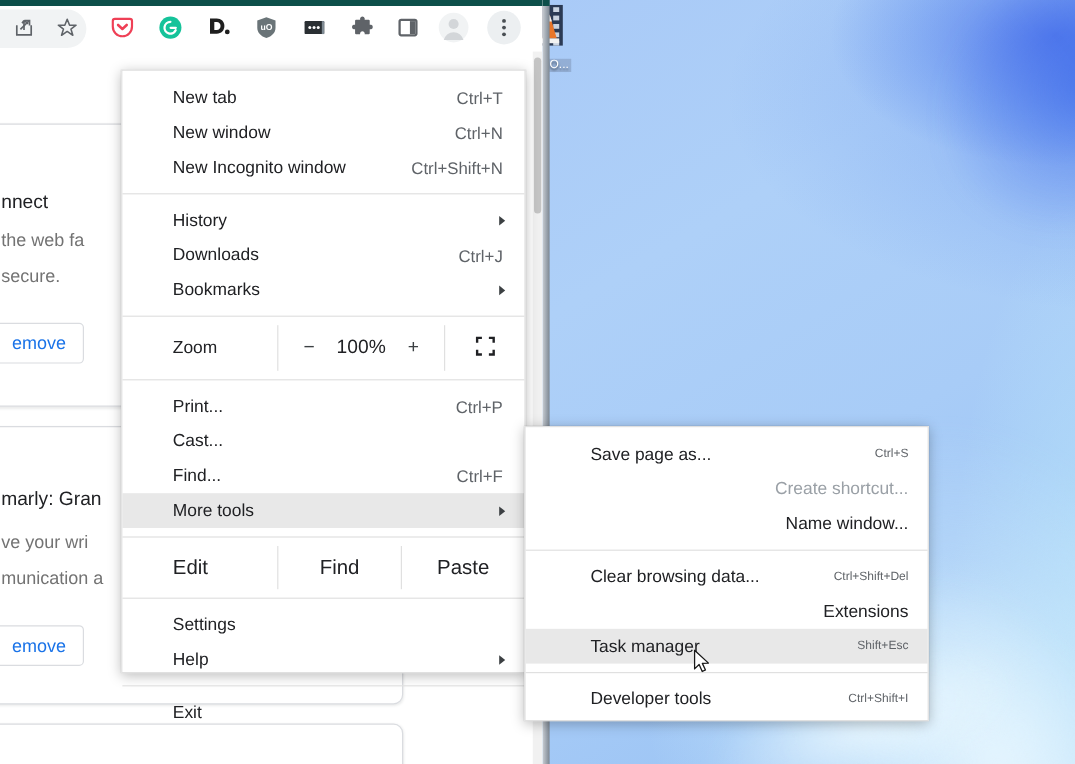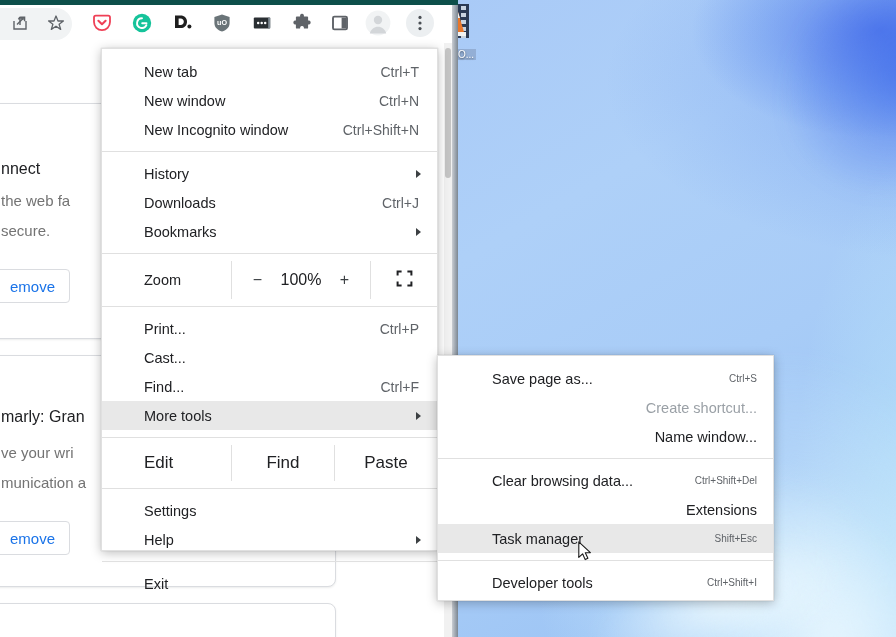--- a/index.html
+++ b/index.html
@@ -209,21 +209,21 @@
   }
 
   
   .menu {
     position: absolute;
     background: #ffffff;
     border: 1px solid #e0e0e0;
     box-shadow: 0 2px 10px rgba(0,0,0,0.26), 0 0 1px rgba(0,0,0,0.2);
   }
   .menu-main {
-    left: 101px; top: 48px;
+    left: 101px; top: 58px;
     width: 337px; height: 503px;
     padding: 8px 0;
   }
   .mi {
     position: relative;
     display: flex;
     align-items: center;
     height: 29px;
     padding: 0 16px 0 42px;
     font-size: 14.5px;

